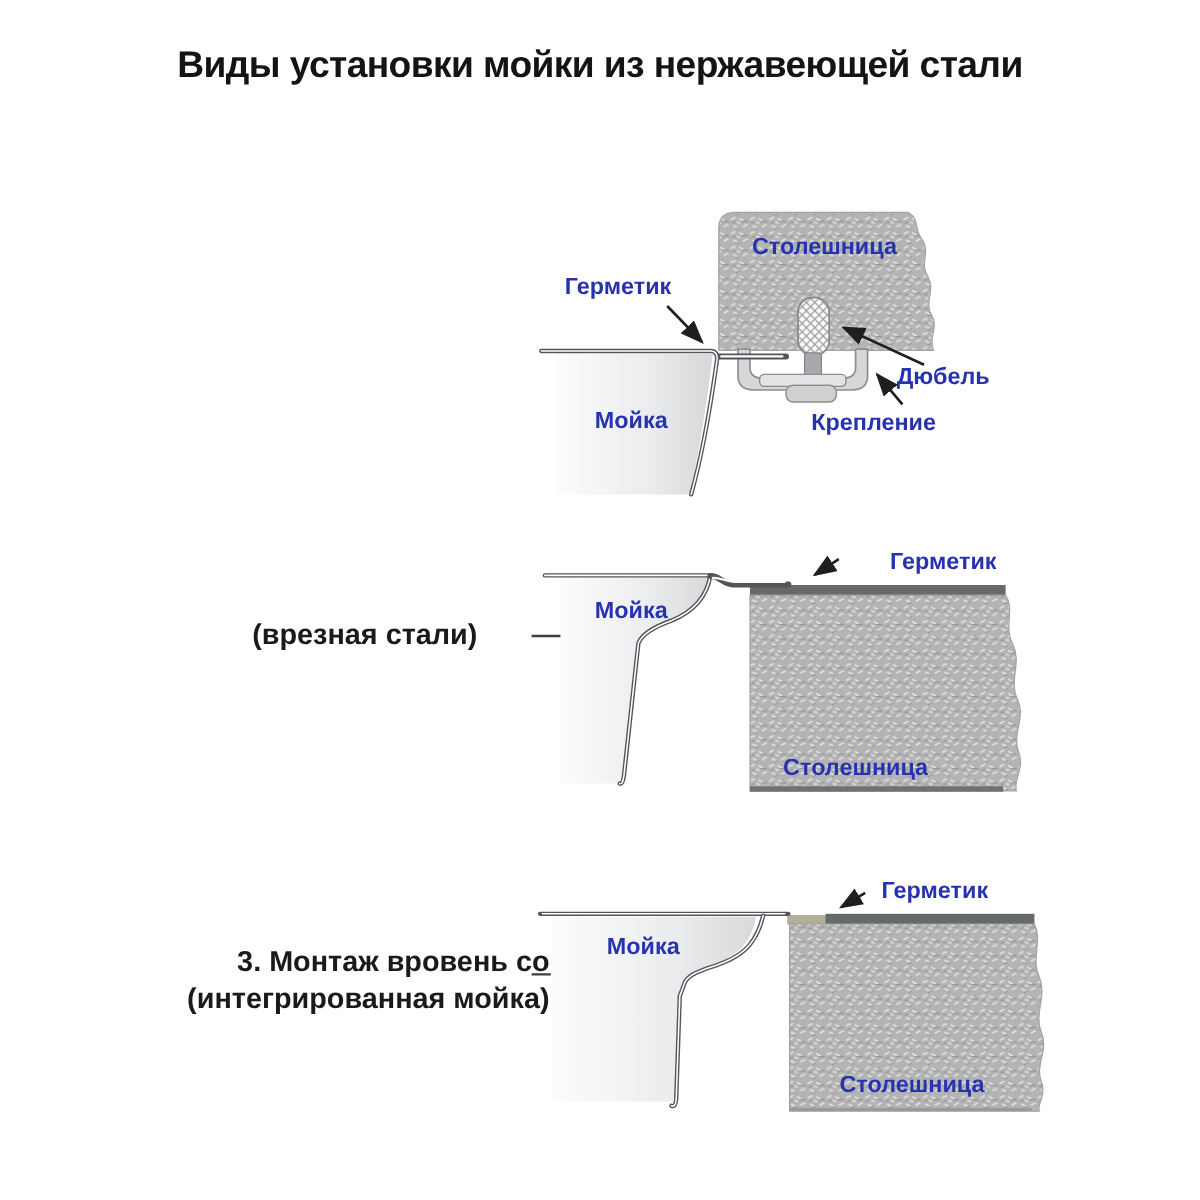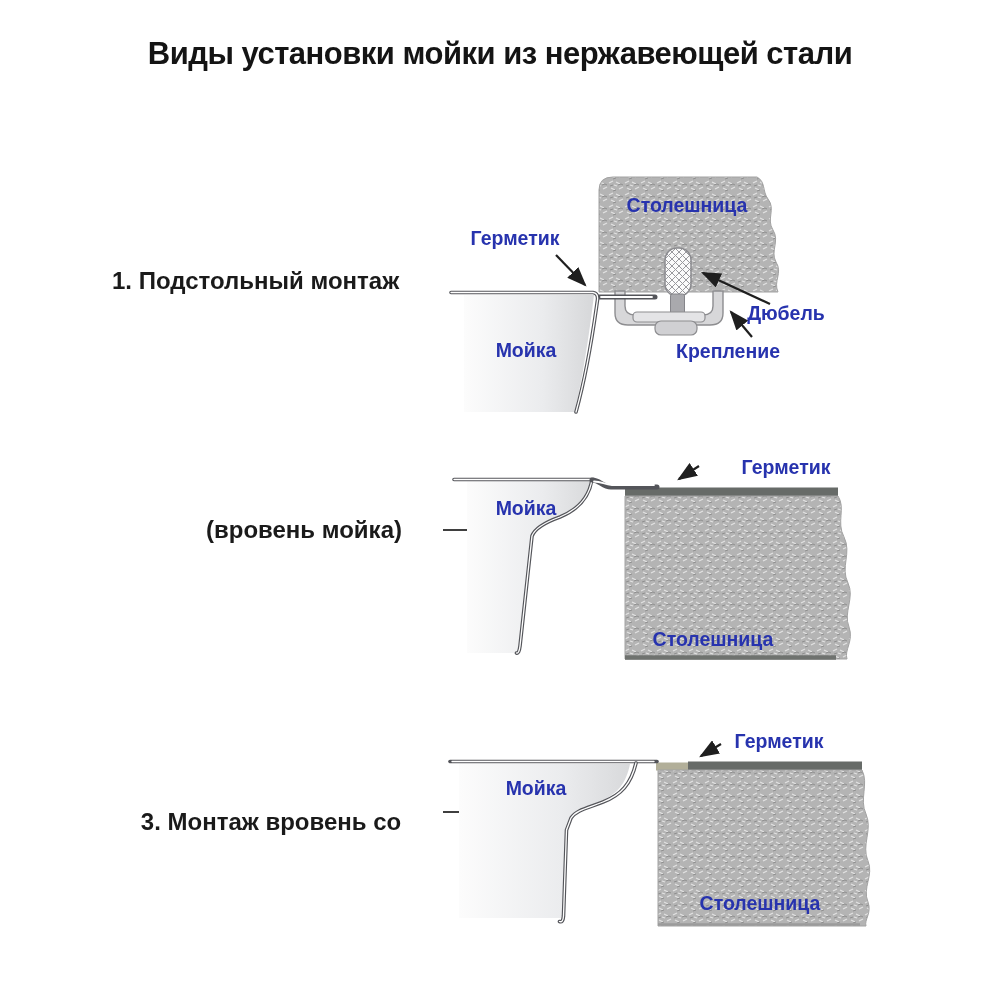--- a/index.html
+++ b/index.html
@@ -9,46 +9,44 @@
   }
   .page-title{
     position:absolute;top:20px;left:0;width:1000px;text-align:center;
     font-size:31px;font-weight:700;color:#141414;letter-spacing:-0.5px;margin-top:16px;
   }
   .cap{
     position:absolute;font-size:24px;font-weight:700;color:#1a1a1a;line-height:31px;
   }
   .cap1{left:112px;top:265px;width:340px;text-align:left;}
   .cap2{left:118px;top:514px;width:372px;text-align:center;}
-  .cap3{left:84px;top:786px;width:374px;text-align:center;margin-top:20px;}
+  .cap3{left:84px;top:786px;width:374px;text-align:right;}
   svg{position:absolute;overflow:visible;}
   .svg1{left:430px;top:160px;}
   .svg2{left:430px;top:440px;}
   .svg3{left:430px;top:715px;}
   .lbl{fill:#2733ae;font-family:"Liberation Sans",sans-serif;font-weight:700;font-size:19.5px;}
   .metal{stroke:#54555a;stroke-width:3.6;fill:none;stroke-linecap:round;}
   .metalcore{stroke:#ffffff;stroke-width:1.3;fill:none;stroke-linecap:round;}
   .arrow{stroke:#1f1f1f;stroke-width:2.2;fill:none;}
   .leader{stroke:#3f3f3f;stroke-width:2;fill:none;}
 </style>
 </head>
 <body>
 
 <div class="canvas">
 
   <div class="page-title">Виды установки мойки из нержавеющей стали</div>
 
-  <div class="cap cap1">
-    <div>1. Подстольный монтаж</div>
-  </div>
   <div class="cap cap2">
-    <div>(вровень мойка)</div>
+    <div>(врезная стали)</div>
   </div>
   <div class="cap cap3">
     <div>3. Монтаж вровень со</div>
+    <div>(интегрированная мойка)</div>
   </div>
 
   <svg class="svg1" width="560" height="270" viewBox="430 160 560 270">
     <defs>
       <pattern id="sp1" width="16" height="12" patternUnits="userSpaceOnUse">
         <rect width="16" height="12" fill="#b4b4b4"></rect>
         <path d="M1 3 l4 -2 M8 2 l4 2 M3 8 l4 2 M11 9 l4 -2 M6 5 l3 1" stroke="#e2e2e2" stroke-width="1.3" fill="none"></path>
         <path d="M2 6 l3 -1 M10 5 l3 -1 M5 11 l3 -1 M13 4 l2 1" stroke="#8f8f8f" stroke-width="1" fill="none"></path>
       </pattern>
       <pattern id="xh1" width="7" height="7" patternUnits="userSpaceOnUse">

